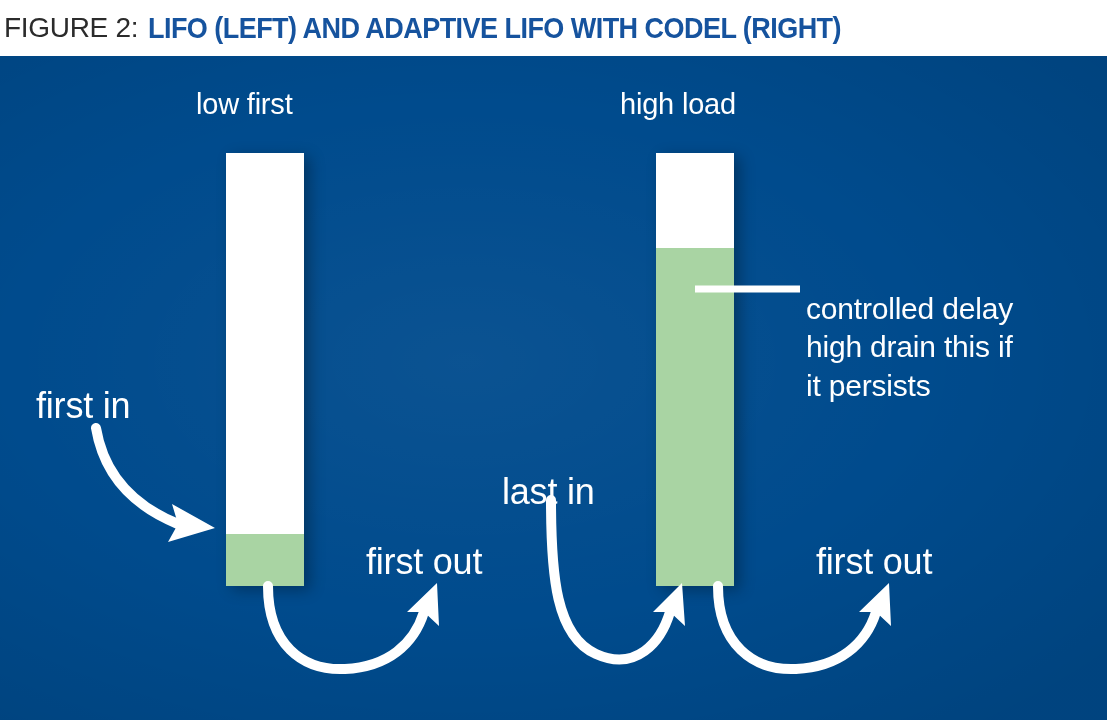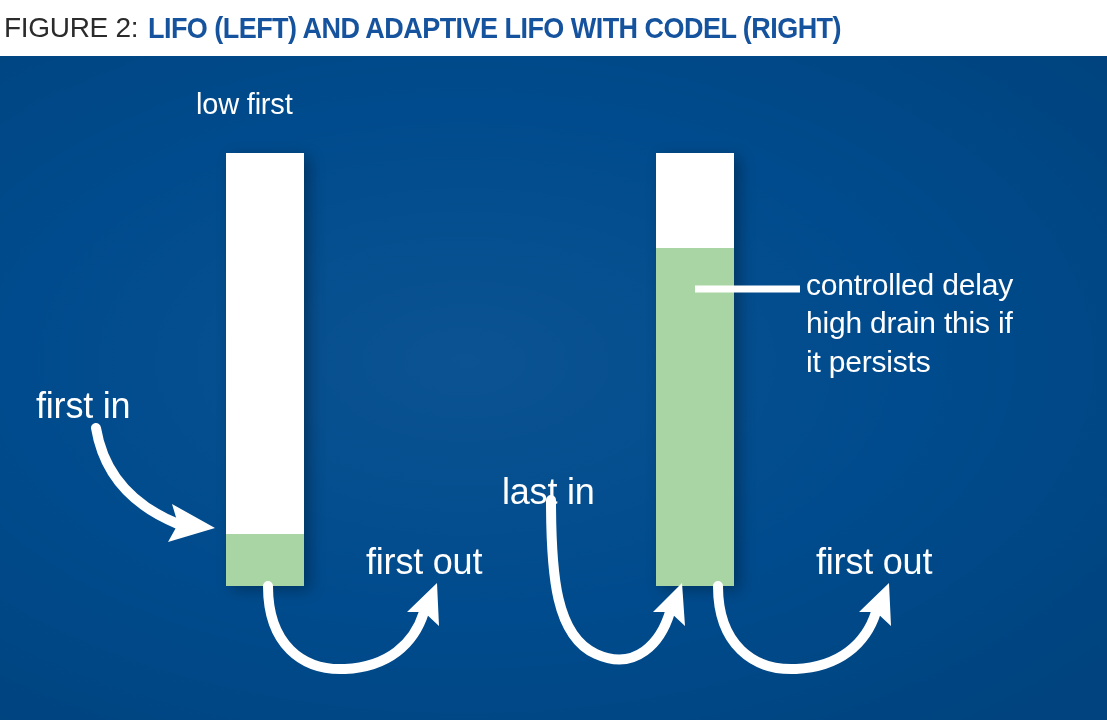--- a/index.html
+++ b/index.html
@@ -159,38 +159,39 @@
 
   <div id="title-bar">
     <span id="figure-number" style="color: rgb(43, 43, 43);">FIGURE 2:</span>
     <span id="figure-caption" style="color: rgb(22, 83, 158);">LIFO (LEFT) AND ADAPTIVE LIFO WITH CODEL (RIGHT)</span>
   </div>
 
   <div id="panel" style="background: rgb(0, 75, 141);">
 
     <div class="label label-heading" id="label-low-load" style="color: rgb(255, 255, 255);">low first</div>
 
+    <div class="label label-heading" id="label-high-load" style="color: rgb(255, 255, 255);">high load</div>
 
     <div class="queue-bar" id="bar-low" style="background: rgb(255, 255, 255);">
       <div class="bar-fill" style="height: 12%; background: rgb(169, 212, 163);"></div>
     </div>
 
     <div class="queue-bar" id="bar-high" style="background: rgb(255, 255, 255);">
       <div class="bar-fill" style="height: 78%; background: rgb(169, 212, 163);"></div>
     </div>
 
     <div class="label label-anno" id="label-first-in" style="color: rgb(255, 255, 255);">first in</div>
 
     <div class="label label-anno" id="label-first-out-left" style="color: rgb(255, 255, 255);">first out</div>
 
     <div class="label label-anno" id="label-last-in" style="color: rgb(255, 255, 255);">last in</div>
 
     <div class="label label-anno" id="label-first-out-right" style="color: rgb(255, 255, 255);">first out</div>
 
-    <div class="label" id="label-codel" style="color: rgb(255, 255, 255);">
+    <div class="label" id="label-codel" style="color: rgb(255, 255, 255); margin-top: 24px;">
       <span>controlled delay</span><br>
       <span>high drain this if</span><br>
       <span>it persists</span>
     </div>
 
     <svg id="arrow-layer" viewBox="0 0 1107 664">
 
       <g>
         <path class="arrow-stroke" d="M 96,372 C 104,420 134,450 178,468" stroke-width="10"></path>
         <polygon class="arrow-head" points="172,448 215,472 168,486 178,468"></polygon>

